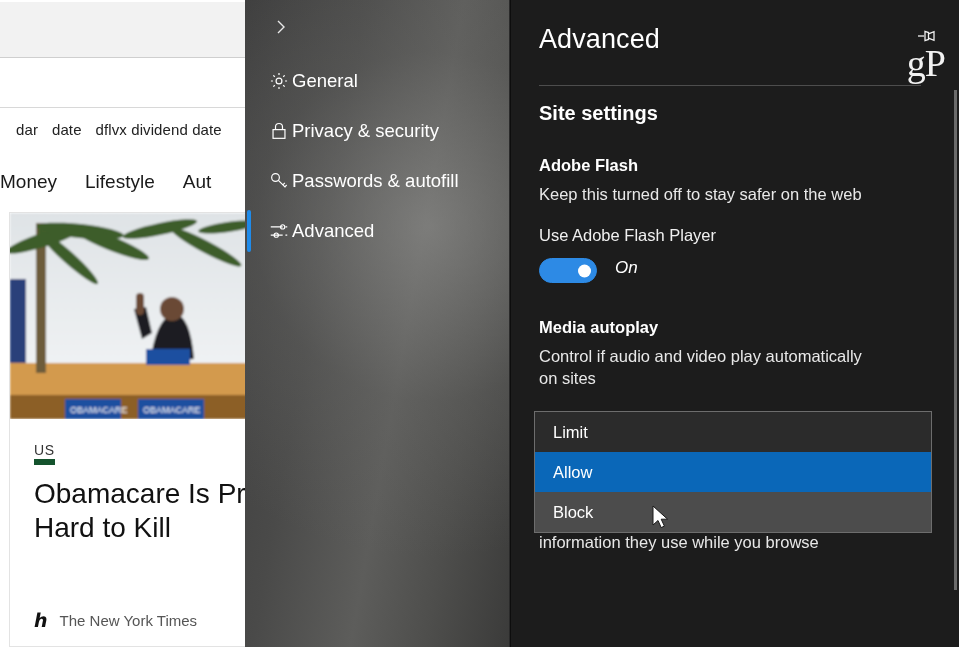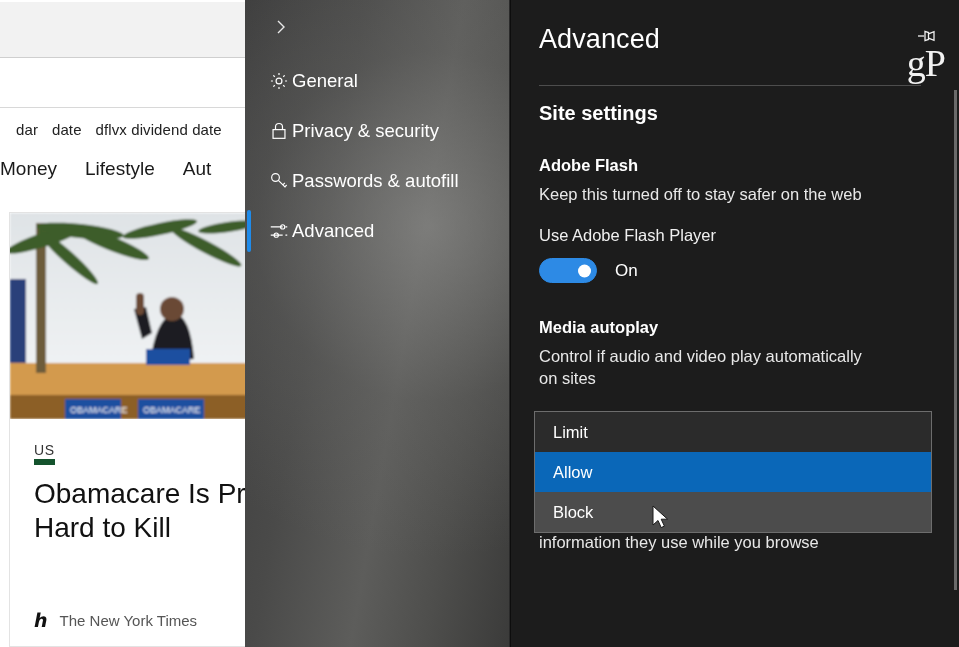--- a/index.html
+++ b/index.html
@@ -27,21 +27,21 @@
   .wp-searchrow {
     position: absolute; left: 0; top: 112px; width: 250px; height: 34px;
     background: #ffffff;
     font-size: 15px; color: #222; white-space: nowrap;
     display: flex; align-items: center; gap: 14px; padding-left: 16px;
   }
   .wp-searchrow span { letter-spacing: .1px; }
   .wp-nav {
     position: absolute; left: 0; top: 158px; width: 250px; height: 48px;
     background: #ffffff;
-    display: flex; align-items: flex-start; gap: 28px;
+    display: flex; align-items: center; gap: 28px;
     font-size: 19px; color: #1a1a1a; white-space: nowrap;
     padding-left: 0px;
   }
   .wp-card {
     position: absolute; left: 9px; top: 212px; width: 241px; height: 435px;
     background: #ffffff; border: 1px solid #e3e3e3; border-right: none;
     overflow: hidden;
   }
   .wp-photo {
     position: absolute; left: 0px; top: 0px; width: 240px; height: 206px;
@@ -120,21 +120,21 @@
     font-size: 16.5px; font-weight: bold; color: #ffffff;
   }
   .grp-desc {
     position: absolute; left: 28px;
     font-size: 16.5px; color: #e8e8e8; line-height: 1.32;
   }
   .grp-label {
     position: absolute; left: 28px;
     font-size: 16.5px; color: #f0f0f0;
   }
-  .toggle-row { position: absolute; left: 28px; top: 258px; display: flex; align-items: center; gap: 18px; }
+  .toggle-row { position: absolute; left: 28px; top: 258px; display: flex; gap: 18px; font-style: italic; }
   .toggle {
     width: 58px; height: 25px; border-radius: 13px; background: #2d8ae5;
     position: relative; border: 1px solid #2d8ae5;
   }
   .toggle .knob {
     position: absolute; right: 5px; top: 50%; transform: translateY(-50%);
     width: 13px; height: 13px; border-radius: 50%; background: #ffffff;
   }
   .toggle-label { font-size: 17px; color: #ffffff; }
 

